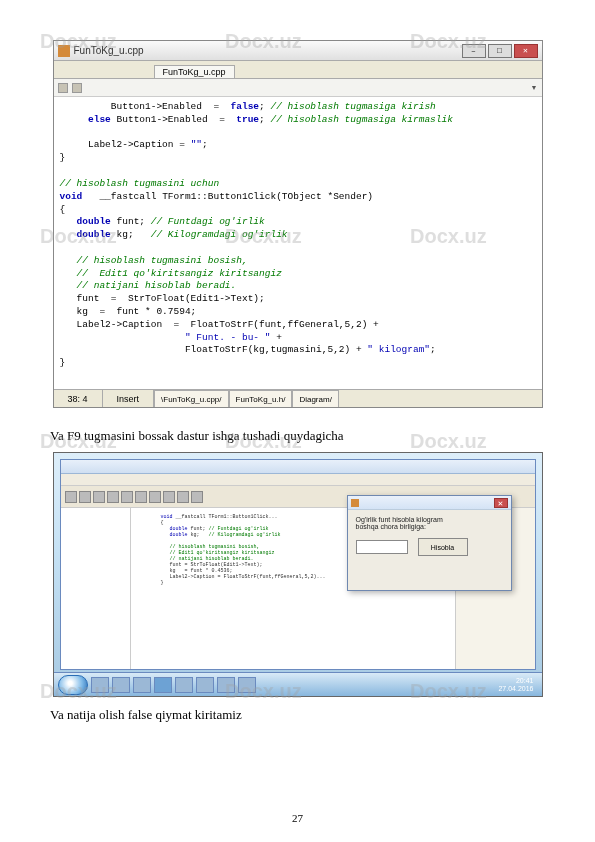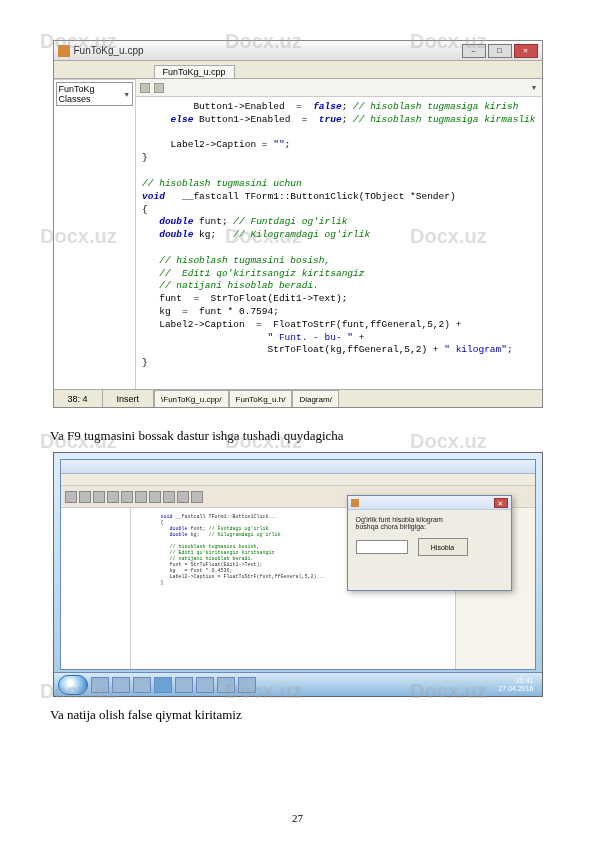--- a/index.html
+++ b/index.html
@@ -113,21 +113,21 @@
       flex: 1;
       padding: 4px 6px;
       font-family: "Courier New", monospace;
       font-size: 9.5px;
       line-height: 1.35;
       white-space: pre;
       overflow: hidden;
       color:#000;
       position:relative;
     }
-    .kw-blue { color: #0000b3; font-weight: bold; font-style: italic; }
+    .kw-blue { color: #0000b3; font-weight: bold; }
     .kw-green { color: #007a00; font-style: italic; }
     .str { color: #0000b3; }
 
     .statusbar {
       background: #ece9d8;
       border-top: 1px solid #aaa;
       height: 18px;
       display:flex; align-items:center;
       font-family: Tahoma, sans-serif; font-size:9px;
     }
@@ -251,26 +251,20 @@
       <div class="winbtn">–</div>
       <div class="winbtn">□</div>
       <div class="winbtn close">✕</div>
     </div>
   </div>
   <div class="tabbar">
     <div style="width:90px;"></div>
     <div class="tab">FunToKg_u.cpp</div>
   </div>
   <div class="sidebar-and-code">
-    <div class="left-panel">
-      <div class="dropdown">
-        <span>FunToKg Classes</span>
-        <span class="chev">▼</span>
-      </div>
-    </div>
     <div class="coderow">
       <div class="code-toolbar">
         <span style="width:10px;height:10px;background:#c7c3b5;border:1px solid #999;margin-right:4px;"></span>
         <span style="width:10px;height:10px;background:#c7c3b5;border:1px solid #999;"></span>
         <span style="flex:1"></span>
         <span class="chev">▼</span>
       </div>
       <div class="code-area"><span>         Button1-&gt;Enabled  =  </span><span class="kw-blue">false</span><span>; </span><span class="kw-green">// hisoblash tugmasiga kirish</span>
 <span>     </span><span class="kw-blue">else</span><span> Button1-&gt;Enabled  =  </span><span class="kw-blue">true</span><span>; </span><span class="kw-green">// hisoblash tugmasiga kirmaslik</span>
 <span></span>
@@ -283,21 +277,21 @@
 <span>   </span><span class="kw-blue">double</span><span> funt; </span><span class="kw-green">// Funtdagi og'irlik</span>
 <span>   </span><span class="kw-blue">double</span><span> kg;   </span><span class="kw-green">// Kilogramdagi og'irlik</span>
 <span></span>
 <span class="kw-green">   // hisoblash tugmasini bosish,</span>
 <span class="kw-green">   //  Edit1 qo'kiritsangiz kiritsangiz</span>
 <span class="kw-green">   // natijani hisoblab beradi.</span>
 <span>   funt  =  StrToFloat(Edit1-&gt;Text);</span>
 <span>   kg  =  funt * 0.7594;</span>
 <span>   Label2-&gt;Caption  =  FloatToStrF(funt,ffGeneral,5,2) +</span>
 <span>                      </span><span class="str">" Funt. - bu- "</span><span> +</span>
-<span>                      StrToFloat(kg,ffGeneral,5,2) + </span><span class="str">" kilogram"</span><span>;</span>
+<span>                      FloatToStrF(kg,tugmasini,5,2) + </span><span class="str">" kilogram"</span><span>;</span>
 <span>}</span></div>
     </div>
   </div>
   <div class="statusbar">
     <div class="cell">38: 4</div>
     <div class="cell">Insert</div>
     <div class="cell tab">\<span>FunToKg_u.cpp</span>/</div>
     <div class="cell tab"><span>FunToKg_u.h</span>/</div>
     <div class="cell tab"><span>Diagram</span>/</div>
   </div>

